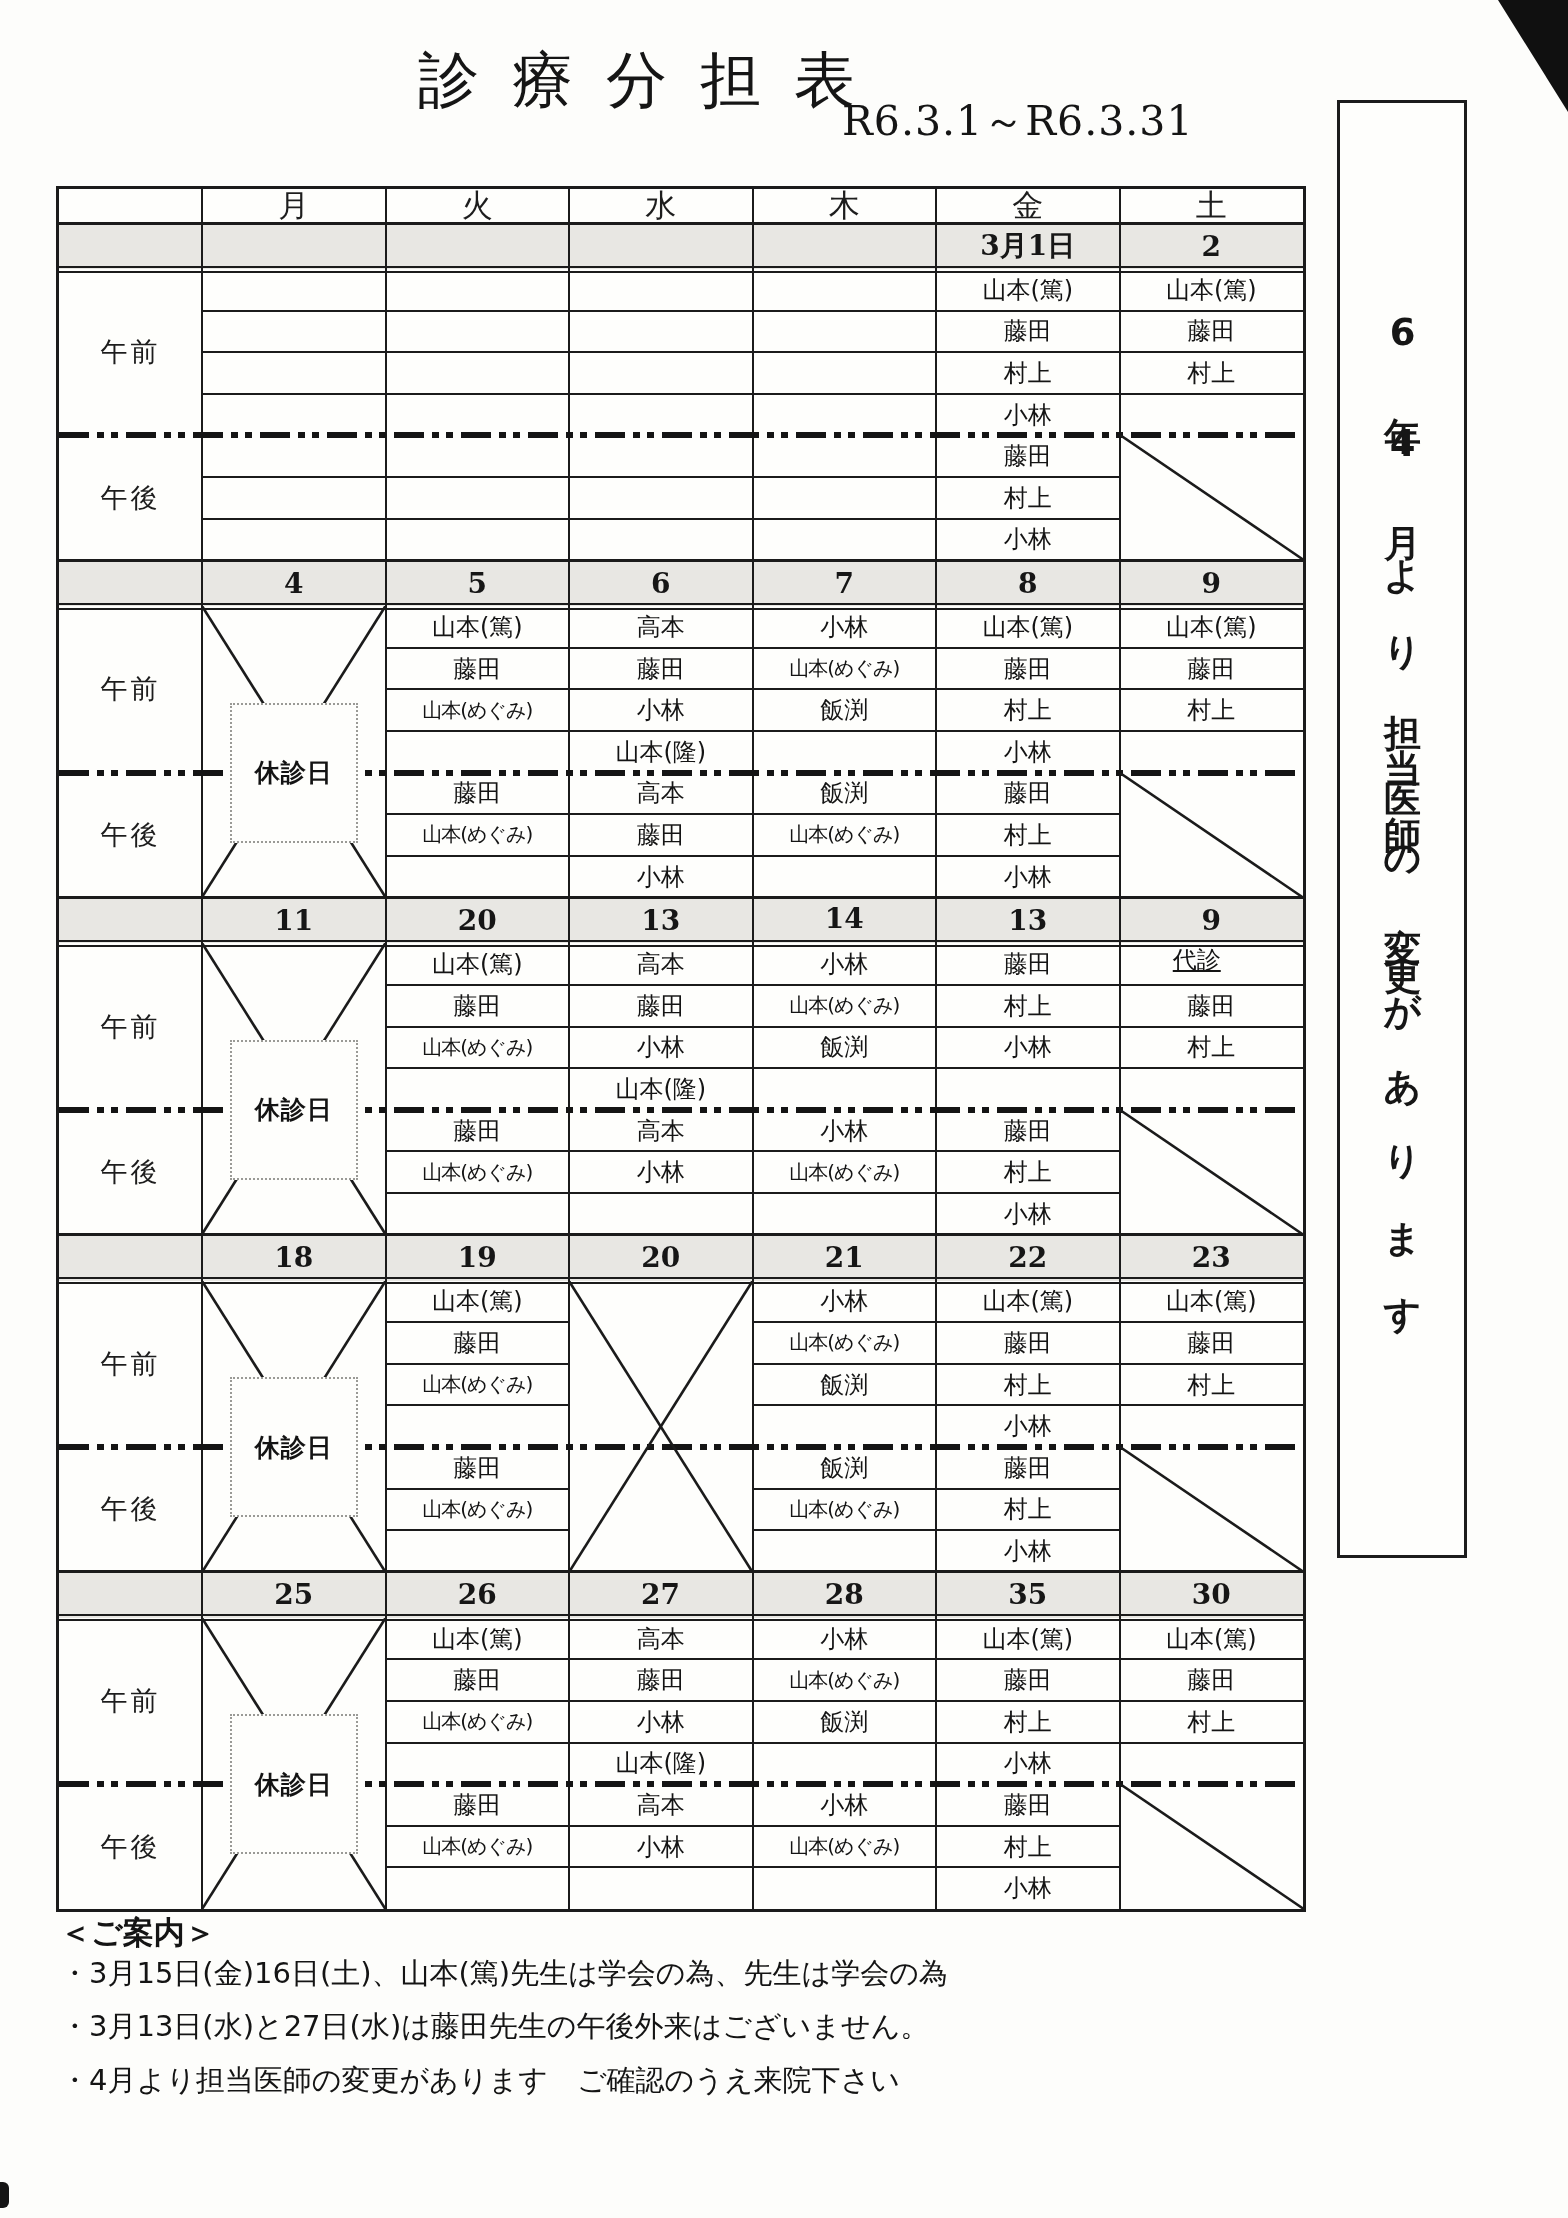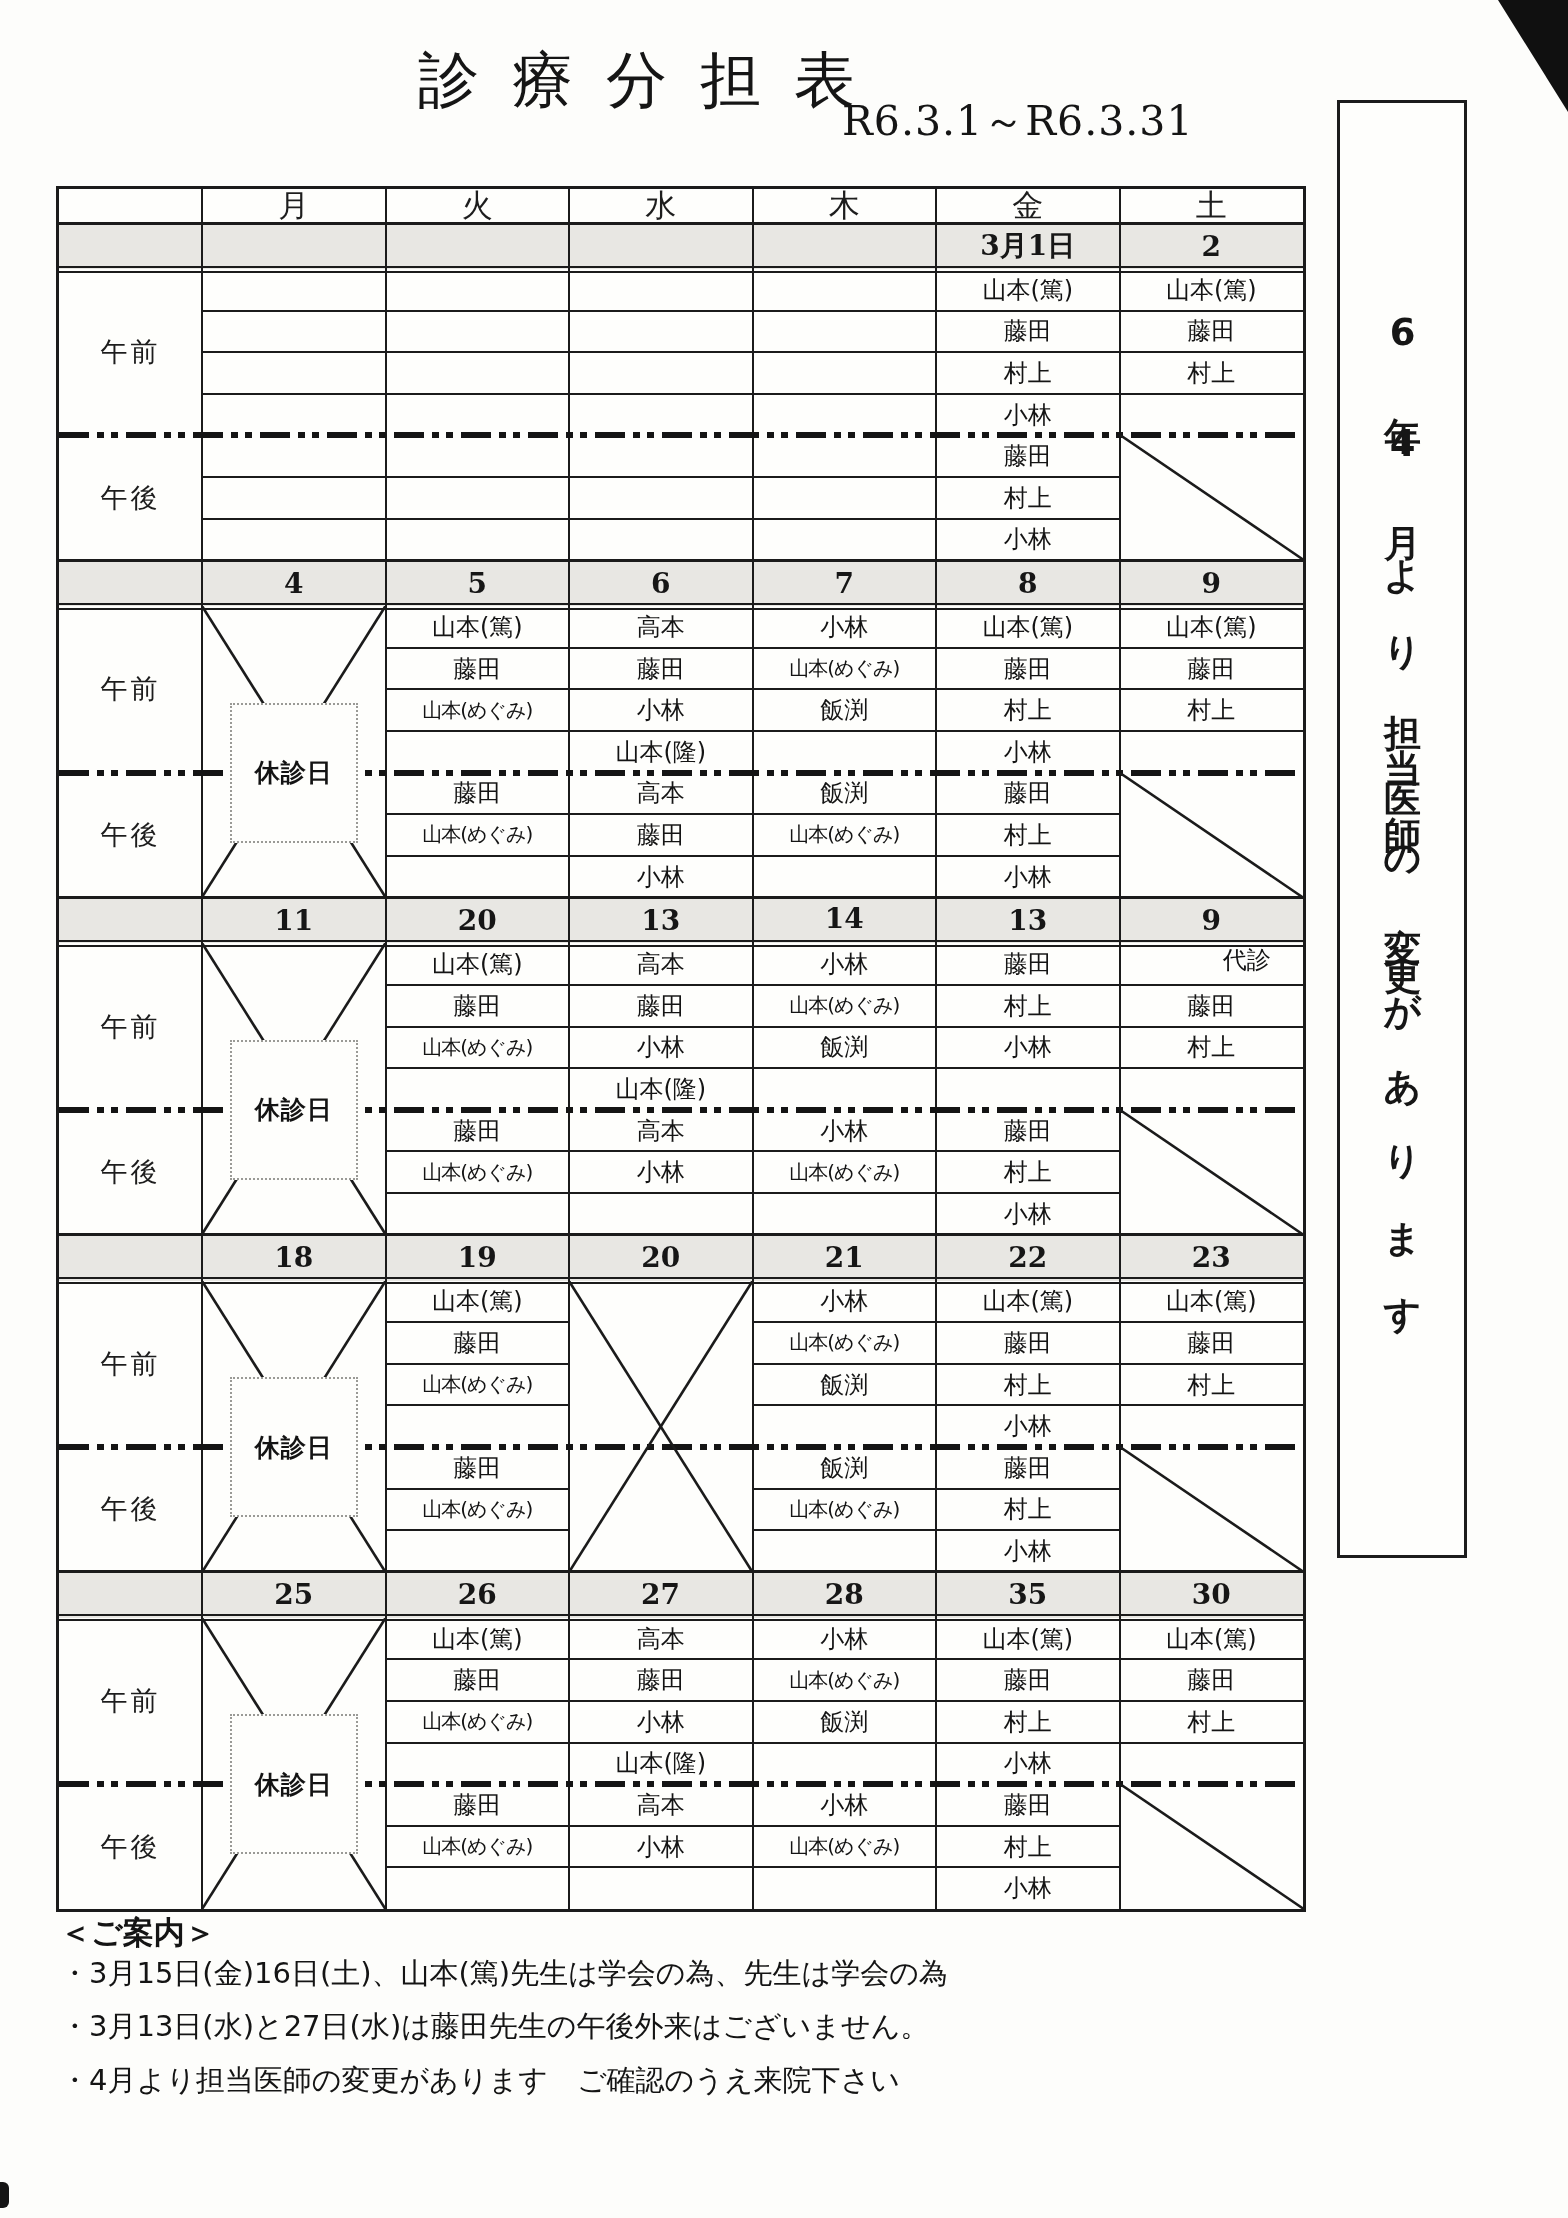--- a/index.html
+++ b/index.html
@@ -250,21 +250,21 @@
     <div class="cell name-cell" style="left: 877px; top: 796px; width: 183.5px; height: 41.6px;">村上</div>
     <div class="cell name-cell" style="left: 877px; top: 837.6px; width: 183.5px; height: 41.6px;">小林</div>
     <div class="cell name-cell" style="left: 877px; top: 920.8px; width: 183.5px; height: 41.6px;">藤田</div>
     <div class="cell name-cell" style="left: 877px; top: 962.4px; width: 183.5px; height: 41.6px;">村上</div>
     <div class="cell name-cell" style="left: 877px; top: 1004px; width: 183.5px; height: 41.6px;">小林</div>
     <div class="hl" style="left: 877px; top: 795px; width: 183.5px; height: 2px;"></div>
     <div class="hl" style="left: 877px; top: 836.6px; width: 183.5px; height: 2px;"></div>
     <div class="hl" style="left: 877px; top: 878.2px; width: 183.5px; height: 2px;"></div>
     <div class="hl" style="left: 877px; top: 961.4px; width: 183.5px; height: 2px;"></div>
     <div class="hl" style="left: 877px; top: 1003px; width: 183.5px; height: 2px;"></div>
-    <div class="cell name-cell" style="left: 1096px; top: 754.4px; width: 183.5px; height: 34px;">代診</div>
+    <div class="cell name-cell" style="left: 1046px; top: 754.4px; width: 183.5px; height: 34px; text-decoration: underline;">代診</div>
     <div class="cell name-cell" style="left: 1060.5px; top: 796px; width: 183.5px; height: 41.6px;">藤田</div>
     <div class="cell name-cell" style="left: 1060.5px; top: 837.6px; width: 183.5px; height: 41.6px;">村上</div>
     <div class="hl" style="left: 1060.5px; top: 795px; width: 183.5px; height: 2px;"></div>
     <div class="hl" style="left: 1060.5px; top: 836.6px; width: 183.5px; height: 2px;"></div>
     <div class="hl" style="left: 1060.5px; top: 878.2px; width: 183.5px; height: 2px;"></div>
     <svg viewBox="0 0 183.5 124.80000000000001" preserveAspectRatio="none" class="xmark" style="position: absolute; left: 1060.5px; top: 920.8px; width: 183.5px; height: 124.8px;">
       <line x1="0" y1="0" x2="183.5" y2="124.80000000000001" stroke="#1b1b1b" stroke-width="2.6" vector-effect="non-scaling-stroke"></line>
     </svg>
     <div class="hl" style="left: 0px; top: 706.9px; width: 1244px; height: 3px;"></div>
     <div class="dbl" style="left: 0px; top: 750.9px; width: 1244px; height: 7px;"></div>

